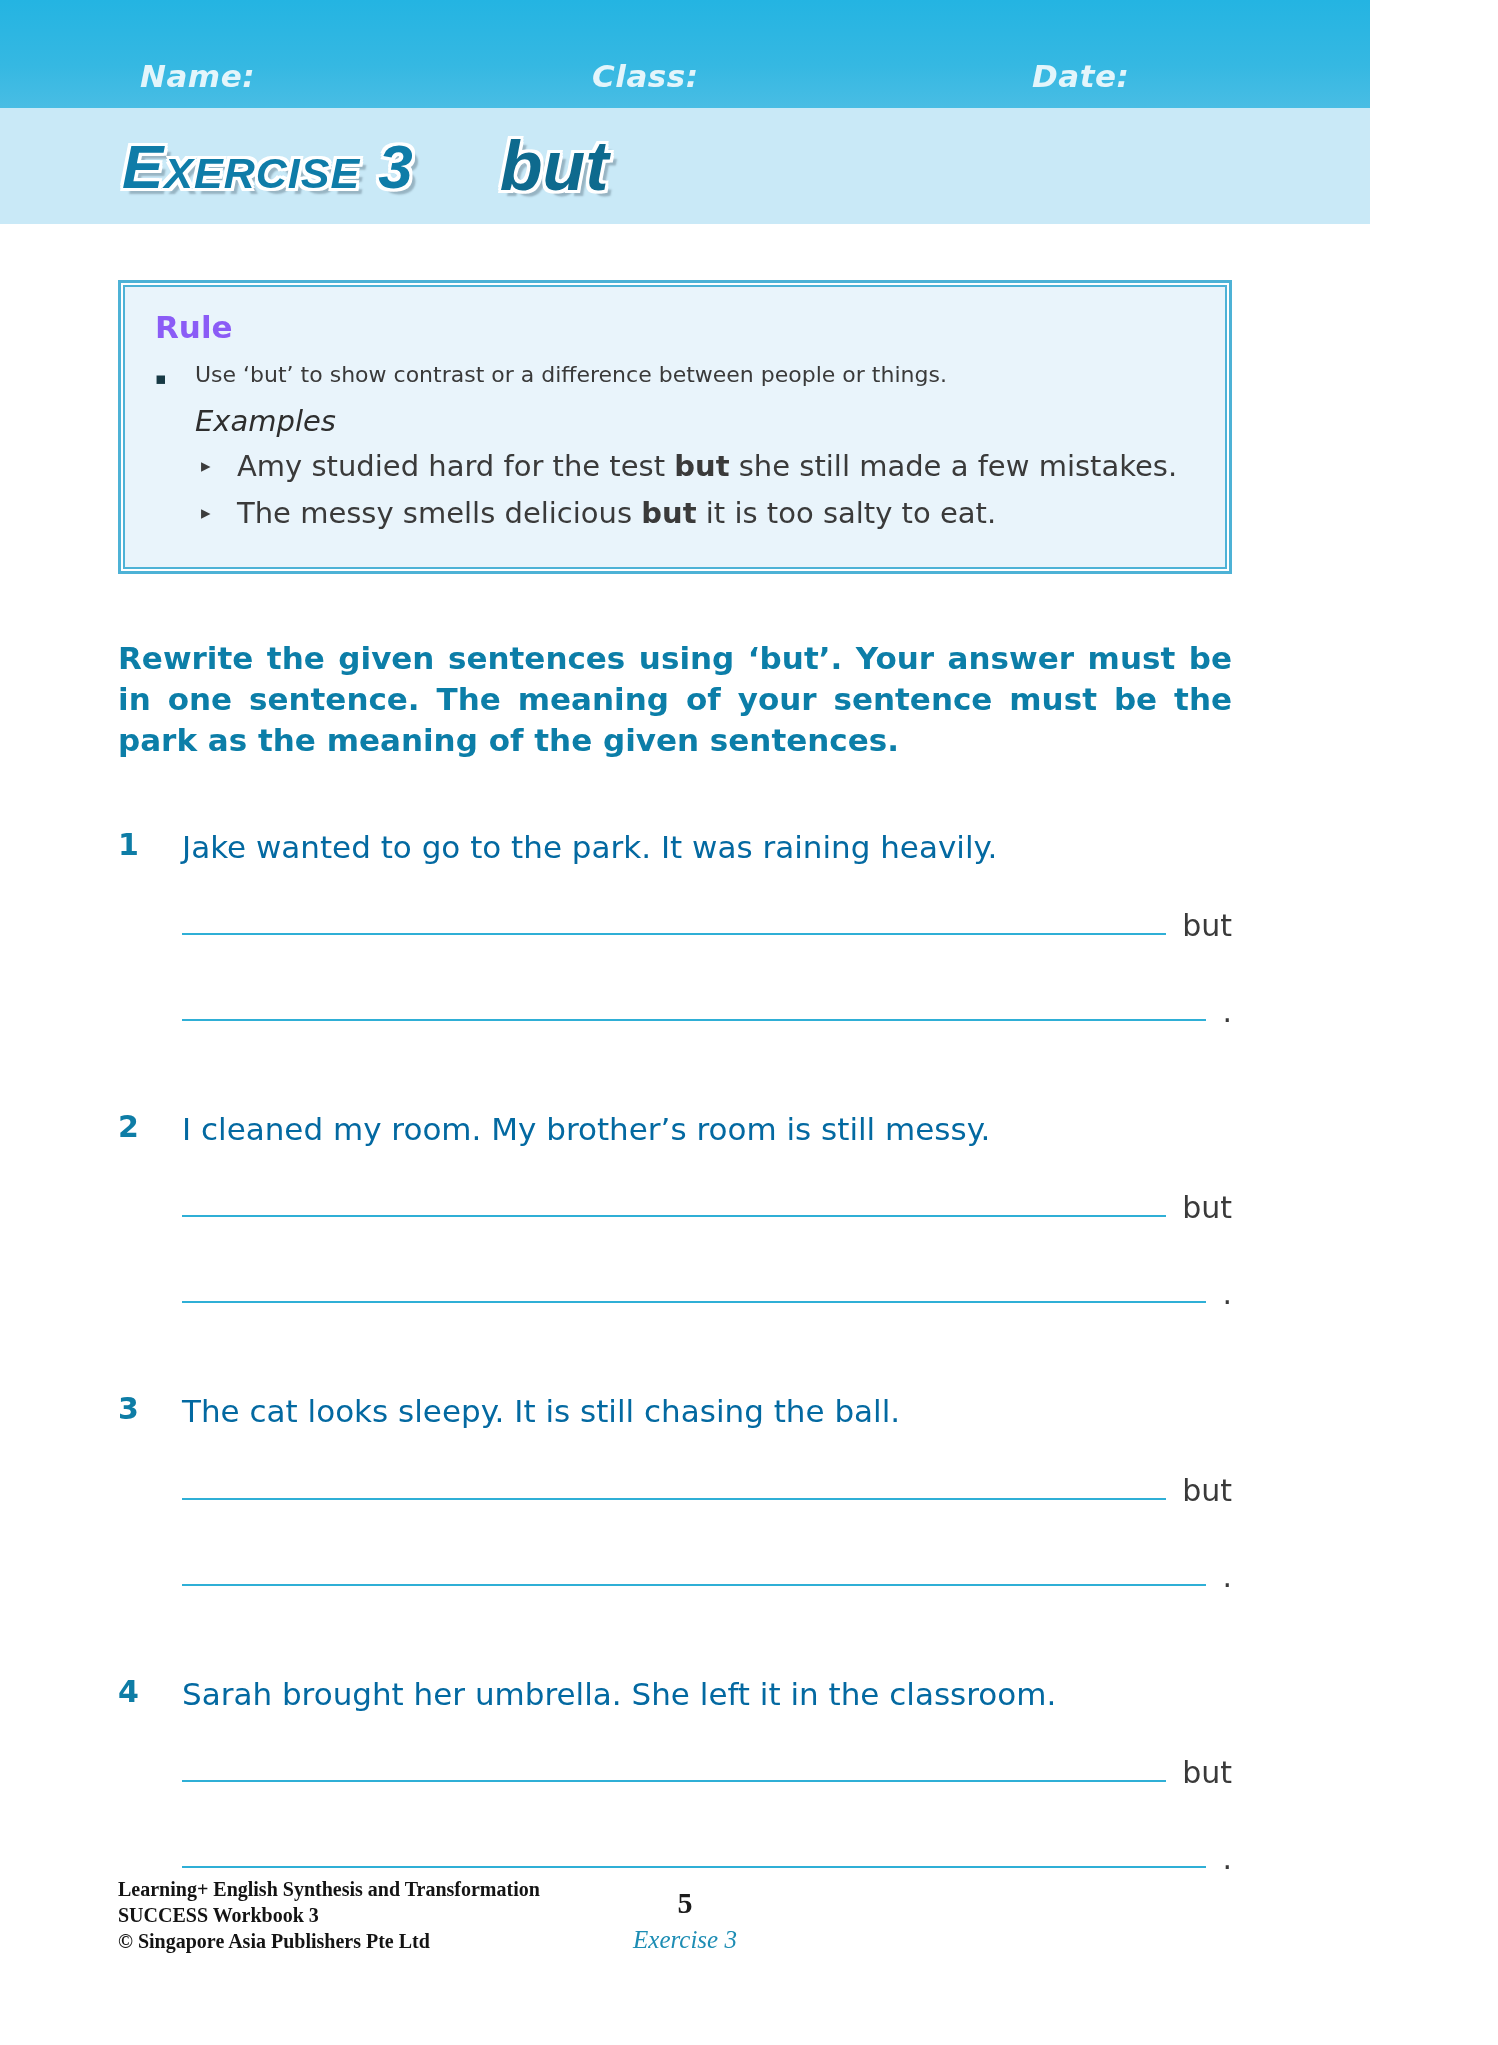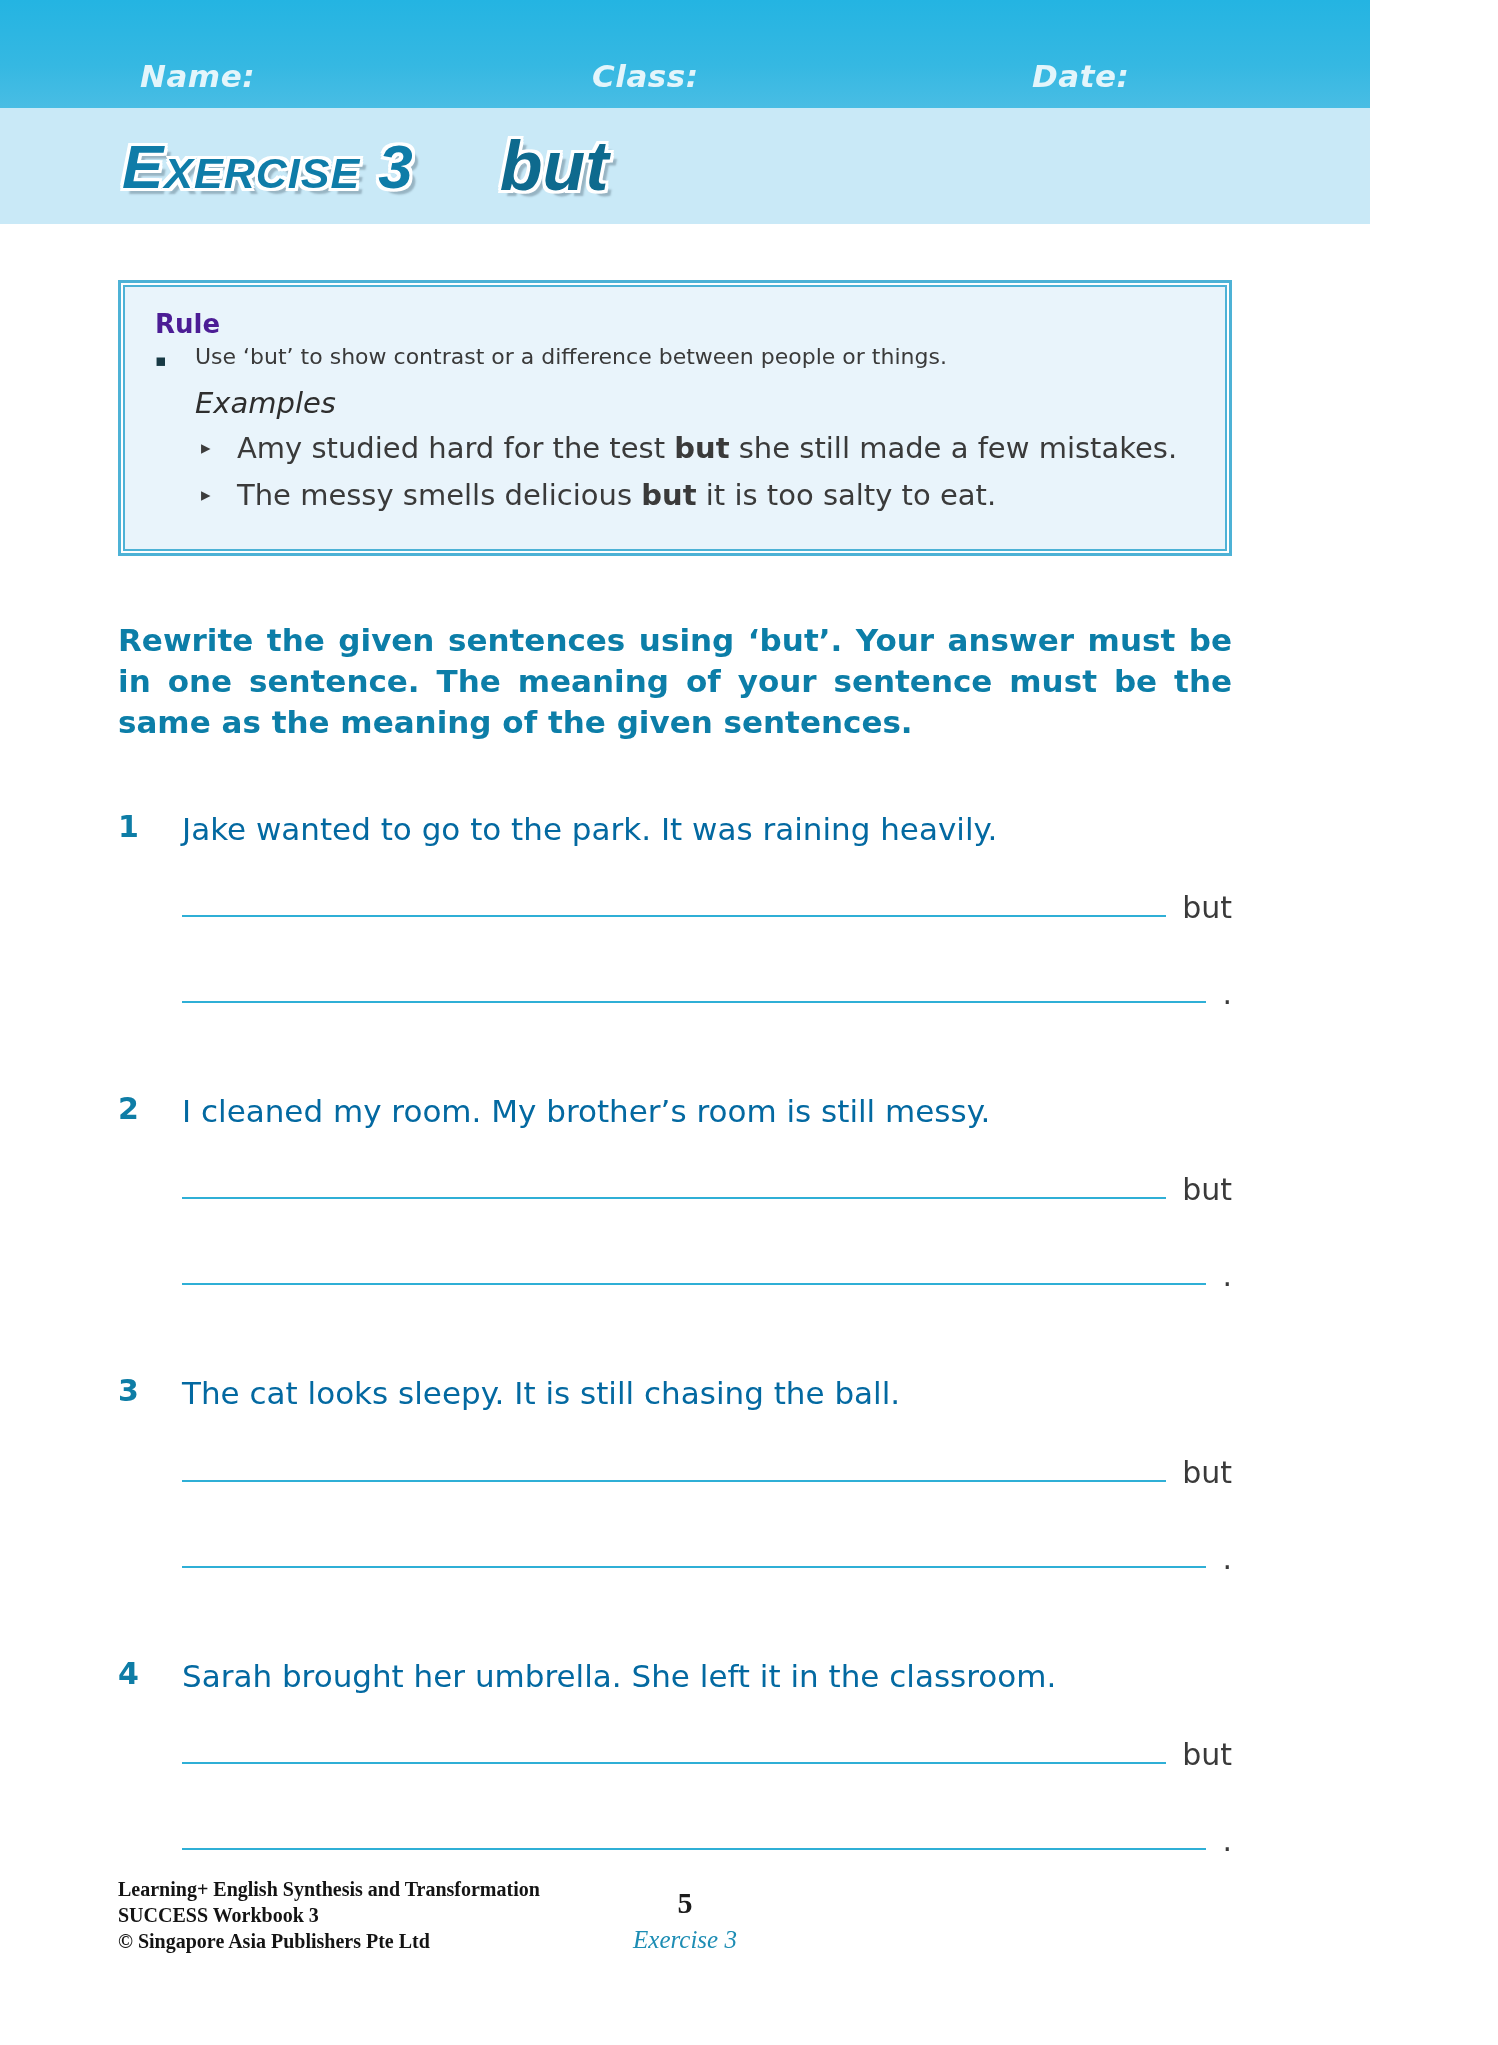--- a/index.html
+++ b/index.html
@@ -53,21 +53,21 @@
 
   .rule-box {
     margin-top:56px;
     background:#e9f4fb;
     border:3px solid #4db2d6;
     box-shadow: inset 0 0 0 2px #ffffff, inset 0 0 0 4px #4db2d6;
     padding:26px 34px 28px 34px;
     box-sizing:border-box;
   }
   .rule-title {
-    margin:0 0 4px 0; font-size:26px; font-weight:bold; color:#4c1d95;
+    margin:0 0 16px 0; font-size:31px; font-weight:bold; color:#8b5cf6;
   }
   .rule-row { display:flex; align-items:flex-start; }
   .sq-bullet { width:40px; font-size:17px; color:#173944; padding-top:7px; flex:none; }
   .rule-text { margin:0; font-size:22px; color:#3a3a3a; line-height:1.3; }
   .examples-label {
     margin:14px 0 10px 40px; font-size:29px; font-weight:normal; font-style:italic; color:#2e2e2e;
   }
   .ex-row { display:flex; align-items:flex-start; margin:0 0 10px 46px; }
   .arrow-bullet { width:36px; font-size:19px; color:#3c3c3c; padding-top:6px; flex:none; }
   .ex-text { margin:0; font-size:29px; color:#3a3a3a; line-height:1.3; }
@@ -146,21 +146,21 @@
         <span class="arrow-bullet">▸</span>
         <p class="ex-text"><span>Amy studied hard for the test </span><b>but</b><span> she still made a few mistakes.</span></p>
       </div>
 
       <div class="ex-row">
         <span class="arrow-bullet">▸</span>
         <p class="ex-text"><span>The messy smells delicious </span><b>but</b><span> it is too salty to eat.</span></p>
       </div>
     </section>
 
-    <p class="instructions">Rewrite the given sentences using ‘but’. Your answer must be in one sentence. The meaning of your sentence must be the same as the meaning of the given sentences.</p>
+    <p class="instructions">Rewrite the given sentences using ‘but’. Your answer must be in one sentence. The meaning of your sentence must be the park as the meaning of the given sentences.</p>
 
     <div class="question first">
       <div class="q-head">
         <span class="q-num">1</span>
         <p class="q-text">Jake wanted to go to the park. It was raining heavily.</p>
       </div>
       <div class="answers">
         <div class="ans-row firstline">
           <span class="ans-line"></span>
           <span class="ans-suffix">but</span>

